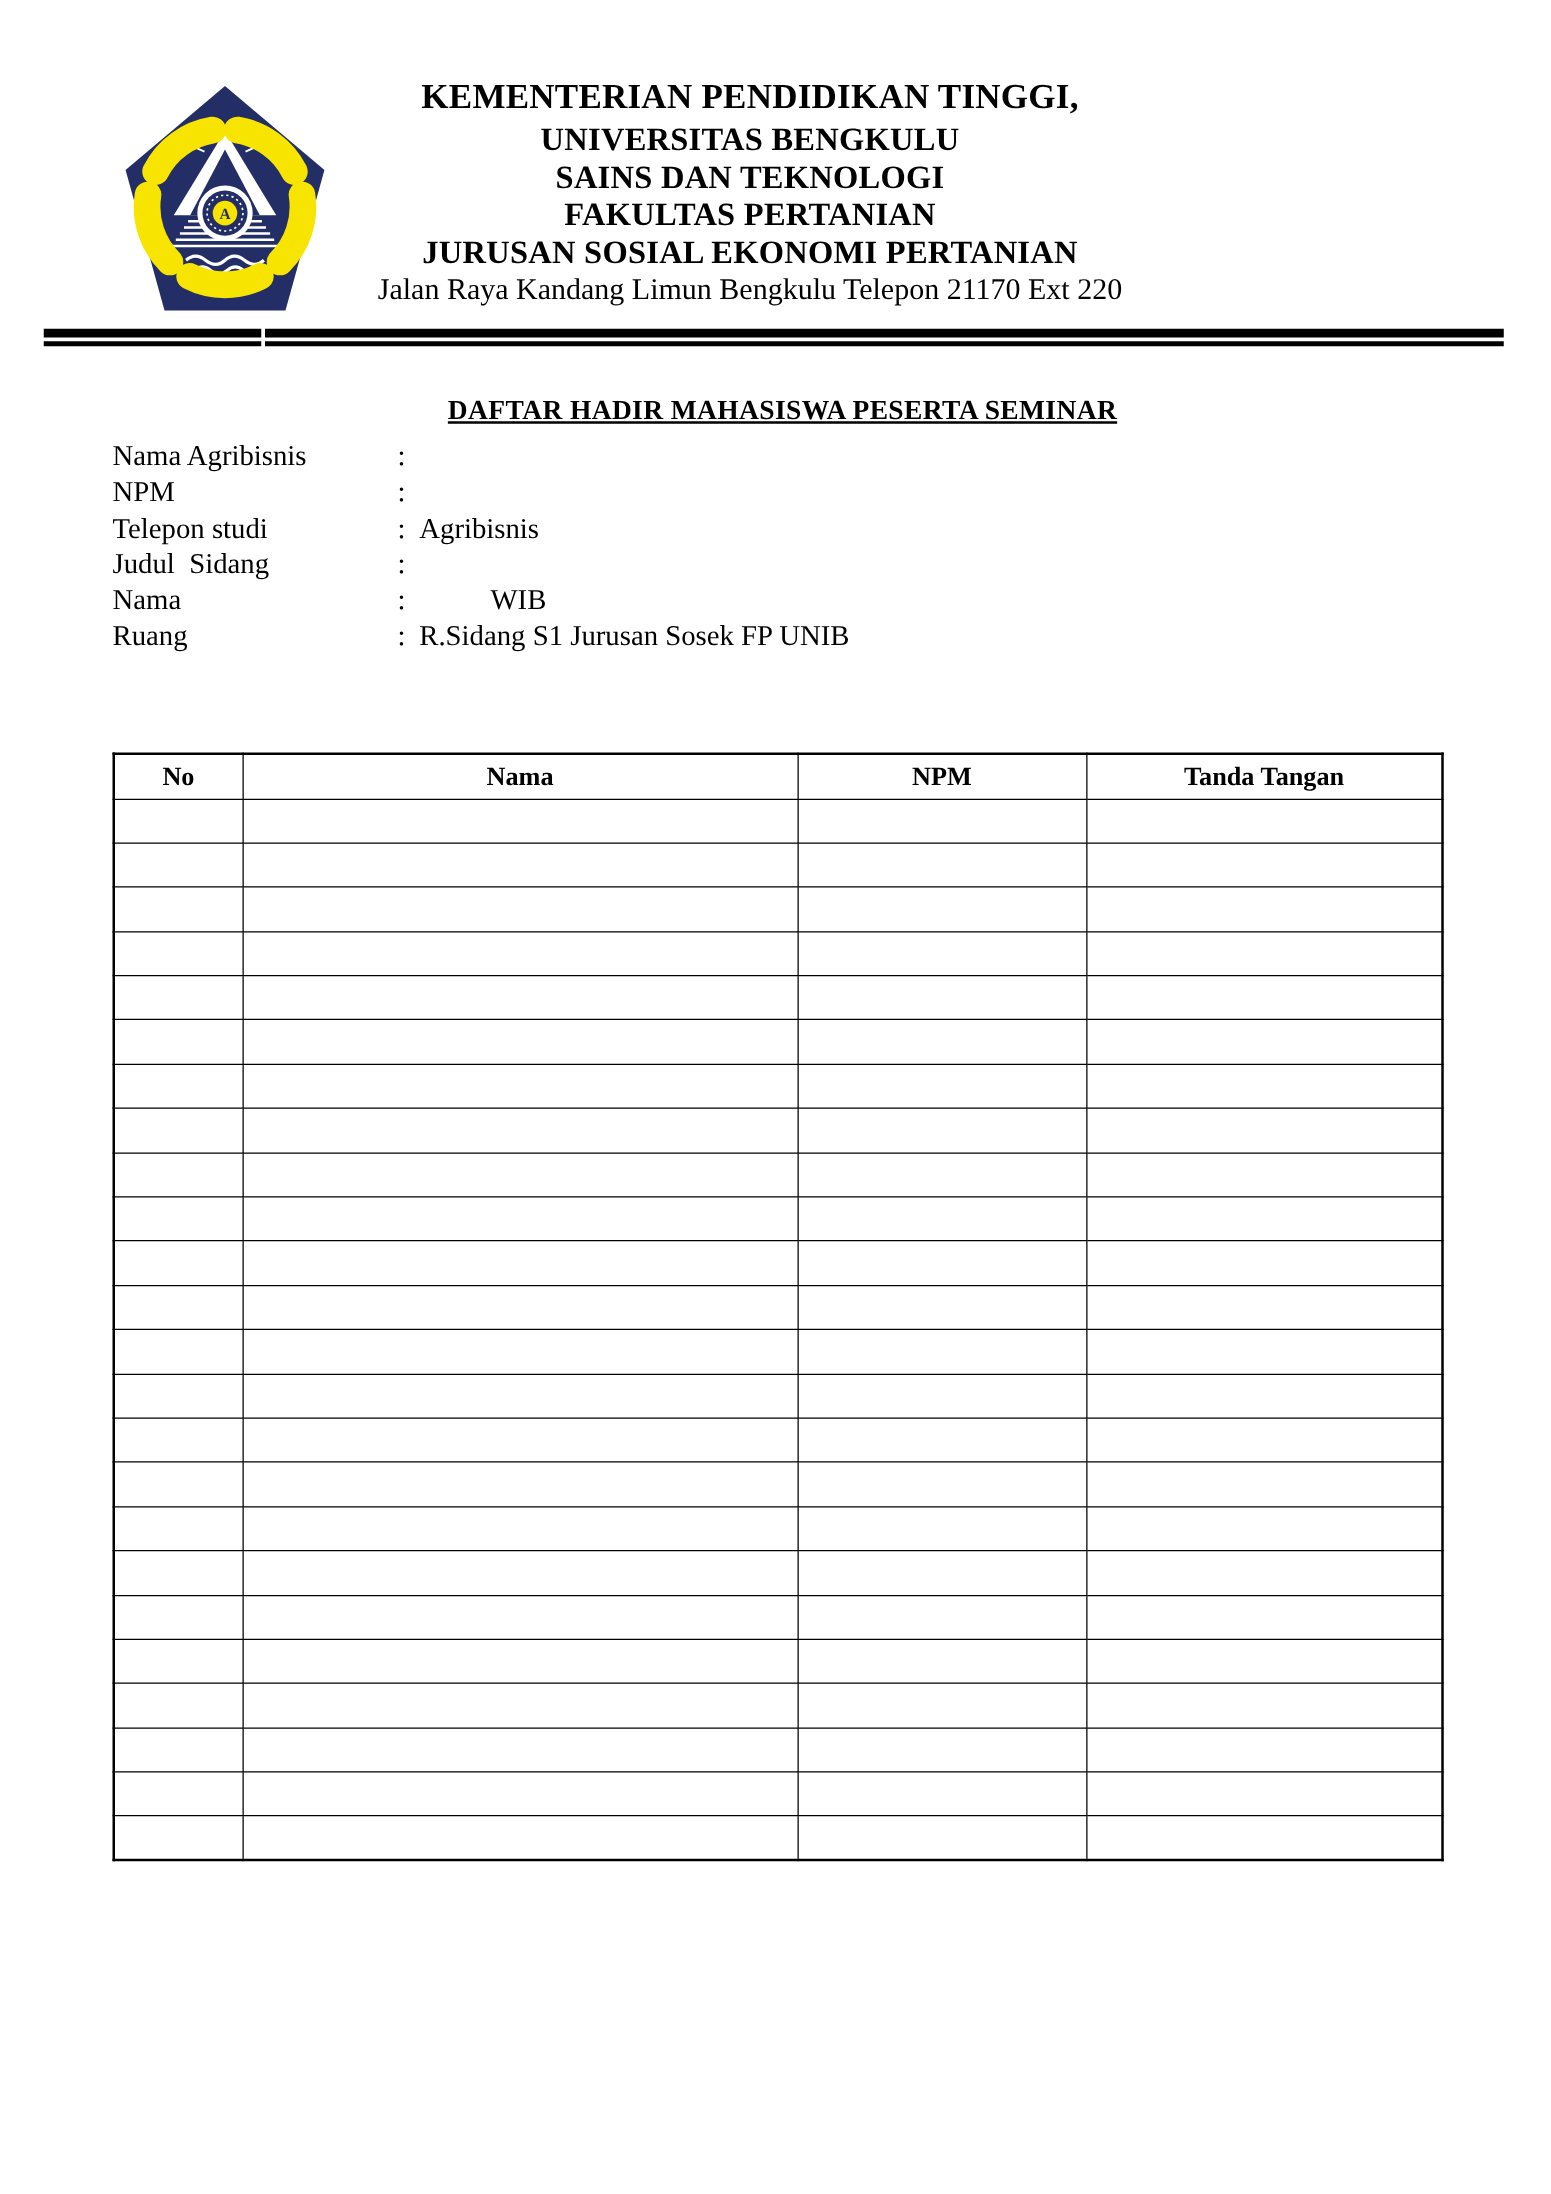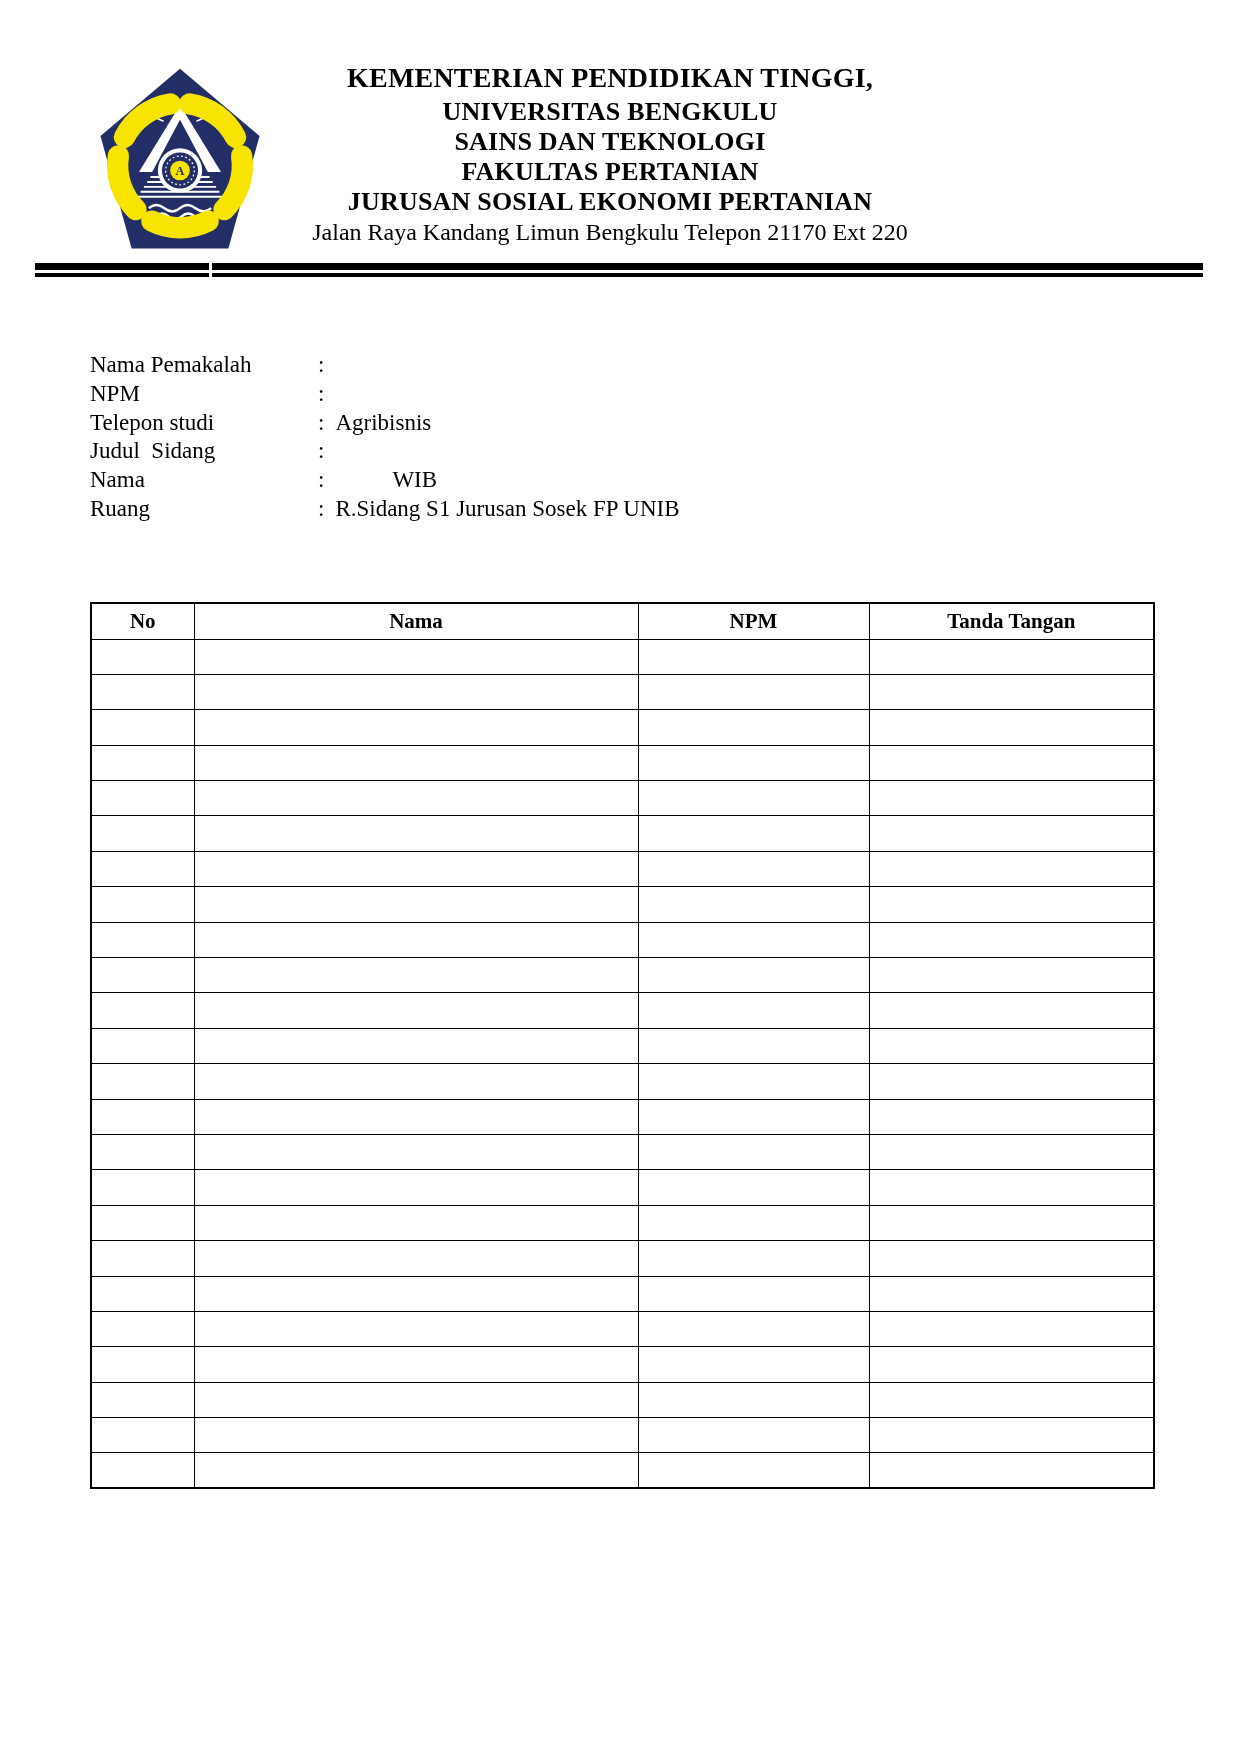--- a/index.html
+++ b/index.html
@@ -20,21 +20,21 @@
     position: absolute;
     left: 98px;
     top: 64px;
     width: 164px;
     height: 190px;
   }
   .logo-wrap svg { width: 100%; height: 100%; display: block; }
 
   .head-text {
     position: absolute;
-    left: 35px;
+    left: 25px;
     top: 64px;
     width: 1150px;
     text-align: center;
     line-height: 1;
   }
   .head-line-1 {
     font-size: 28px;
     font-weight: bold;
     letter-spacing: 0.2px;
     padding-bottom: 7px;
@@ -173,24 +173,25 @@
     <div class="head-line">SAINS DAN TEKNOLOGI</div>
     <div class="head-line">FAKULTAS PERTANIAN</div>
     <div class="head-line">JURUSAN SOSIAL EKONOMI PERTANIAN</div>
     <div class="head-address">Jalan Raya Kandang Limun Bengkulu Telepon 21170 Ext 220</div>
   </div>
 
   <div class="rule-thick"></div>
   <div class="rule-thin"></div>
   <div class="rule-seam"></div>
 
+  <div class="doc-title">DAFTAR HADIR MAHASISWA PESERTA SEMINAR</div>
 
   <div class="fields">
     <div class="field-row">
-      <span class="field-label">Nama Pemakalah</span><span class="field-colon">:</span><span class="field-value"></span>
+      <span class="field-label">Nama Agribisnis</span><span class="field-colon">:</span><span class="field-value"></span>
     </div>
     <div class="field-row">
       <span class="field-label">NPM</span><span class="field-colon">:</span><span class="field-value"></span>
     </div>
     <div class="field-row">
       <span class="field-label">Telepon studi</span><span class="field-colon">:</span><span class="field-value">Agribisnis</span>
     </div>
     <div class="field-row">
       <span class="field-label">Judul  Sidang</span><span class="field-colon">:</span><span class="field-value"></span>
     </div>

